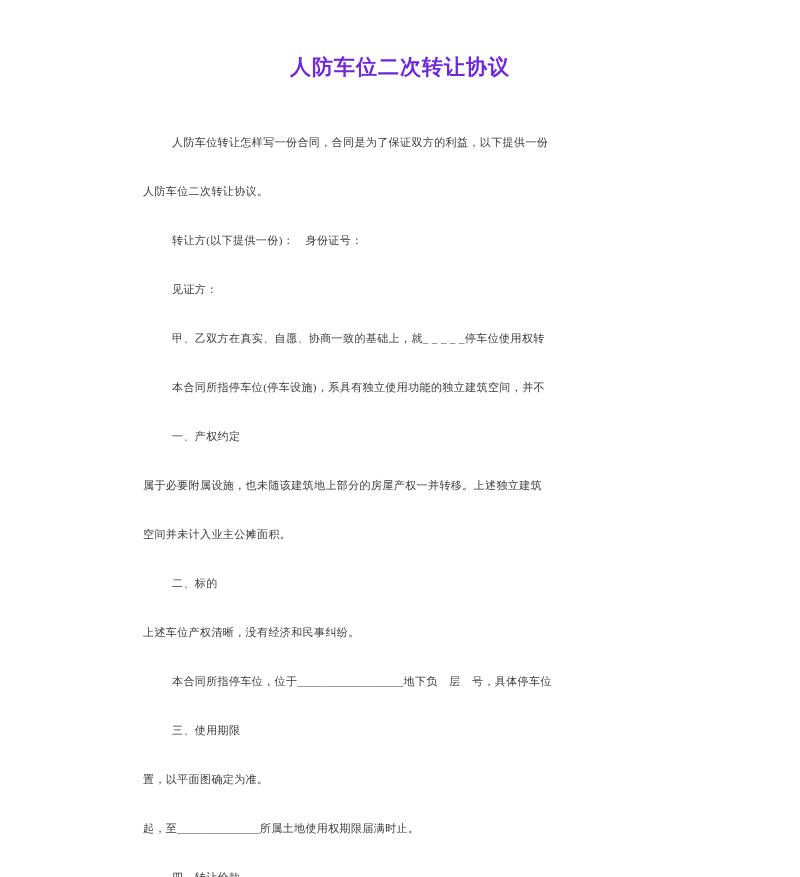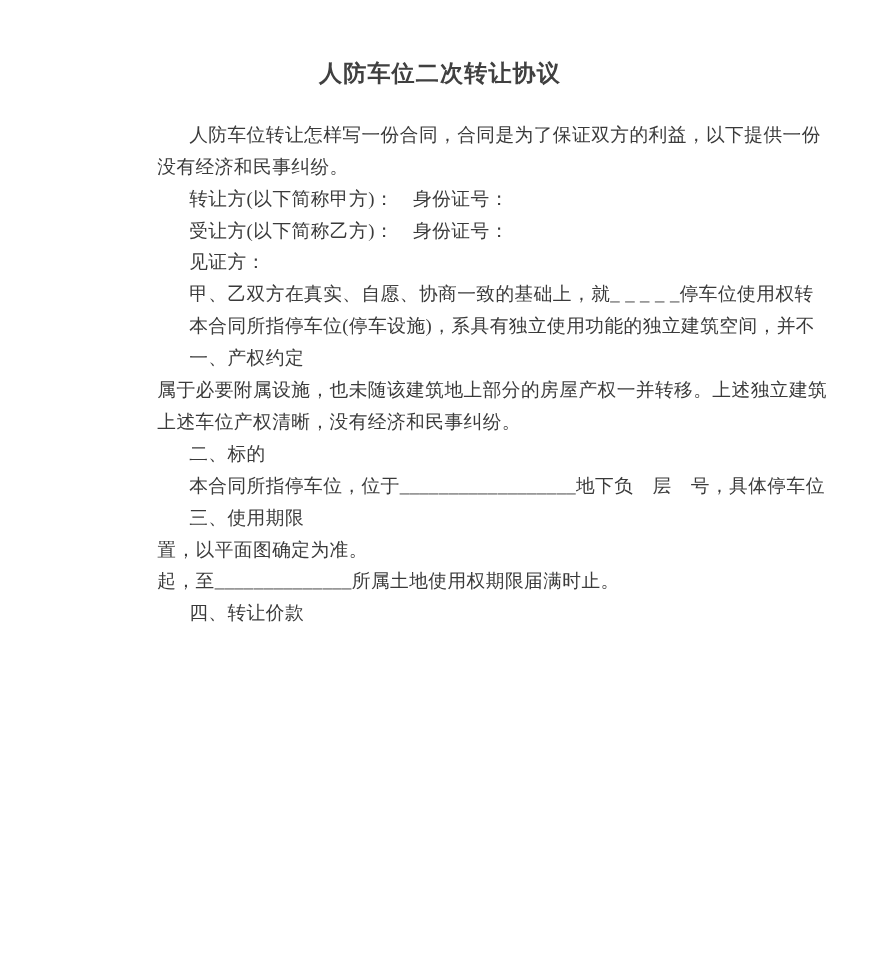--- a/index.html
+++ b/index.html
@@ -13,59 +13,60 @@
     font-family: "Liberation Serif", "DejaVu Serif", serif;
   }
   .doc-title {
     position: absolute;
     top: 52px;
     left: 0;
     width: 100%;
     text-align: center;
     font-size: 21px;
     font-weight: bold;
-    color: #404040;
+    color: #6d28d9;
     letter-spacing: 1px;
     line-height: 30px;
   }
   .doc-body {
     position: absolute;
     top: 108px;
     left: 143px;
     width: 515px;
     color: #3a3a3a;
   }
   .doc-line {
     height: 29px;
     line-height: 29px;
-    font-size: 17px;
+    font-size: 11px;
     letter-spacing: 0.4px;
     white-space: pre;
     overflow: visible;
+    margin-top: 20px;
   }
   .doc-line.indent {
     padding-left: 29px;
   }
 </style>
 </head>
 <body>
 
 <div class="page">
   <div class="doc-title">人防车位二次转让协议</div>
   <div class="doc-body">
       <div class="doc-line indent">人防车位转让怎样写一份合同，合同是为了保证双方的利益，以下提供一份</div>
-      <div class="doc-line">没有经济和民事纠纷。</div>
-      <div class="doc-line indent">转让方(以下简称甲方)：　身份证号：</div>
-      <div class="doc-line indent">受让方(以下简称乙方)：　身份证号：</div>
+      <div class="doc-line">人防车位二次转让协议。</div>
+      <div class="doc-line indent">转让方(以下提供一份)：　身份证号：</div>
       <div class="doc-line indent">见证方：</div>
       <div class="doc-line indent">甲、乙双方在真实、自愿、协商一致的基础上，就_ _ _ _ _停车位使用权转</div>
       <div class="doc-line indent">本合同所指停车位(停车设施)，系具有独立使用功能的独立建筑空间，并不</div>
       <div class="doc-line indent">一、产权约定</div>
       <div class="doc-line">属于必要附属设施，也未随该建筑地上部分的房屋产权一并转移。上述独立建筑</div>
+      <div class="doc-line">空间并未计入业主公摊面积。</div>
+      <div class="doc-line indent">二、标的</div>
       <div class="doc-line">上述车位产权清晰，没有经济和民事纠纷。</div>
-      <div class="doc-line indent">二、标的</div>
       <div class="doc-line indent">本合同所指停车位，位于__________________地下负　层　号，具体停车位</div>
       <div class="doc-line indent">三、使用期限</div>
       <div class="doc-line">置，以平面图确定为准。</div>
       <div class="doc-line">起，至______________所属土地使用权期限届满时止。</div>
       <div class="doc-line indent">四、转让价款</div>
     </div>
 </div>
 
 </body></html>

